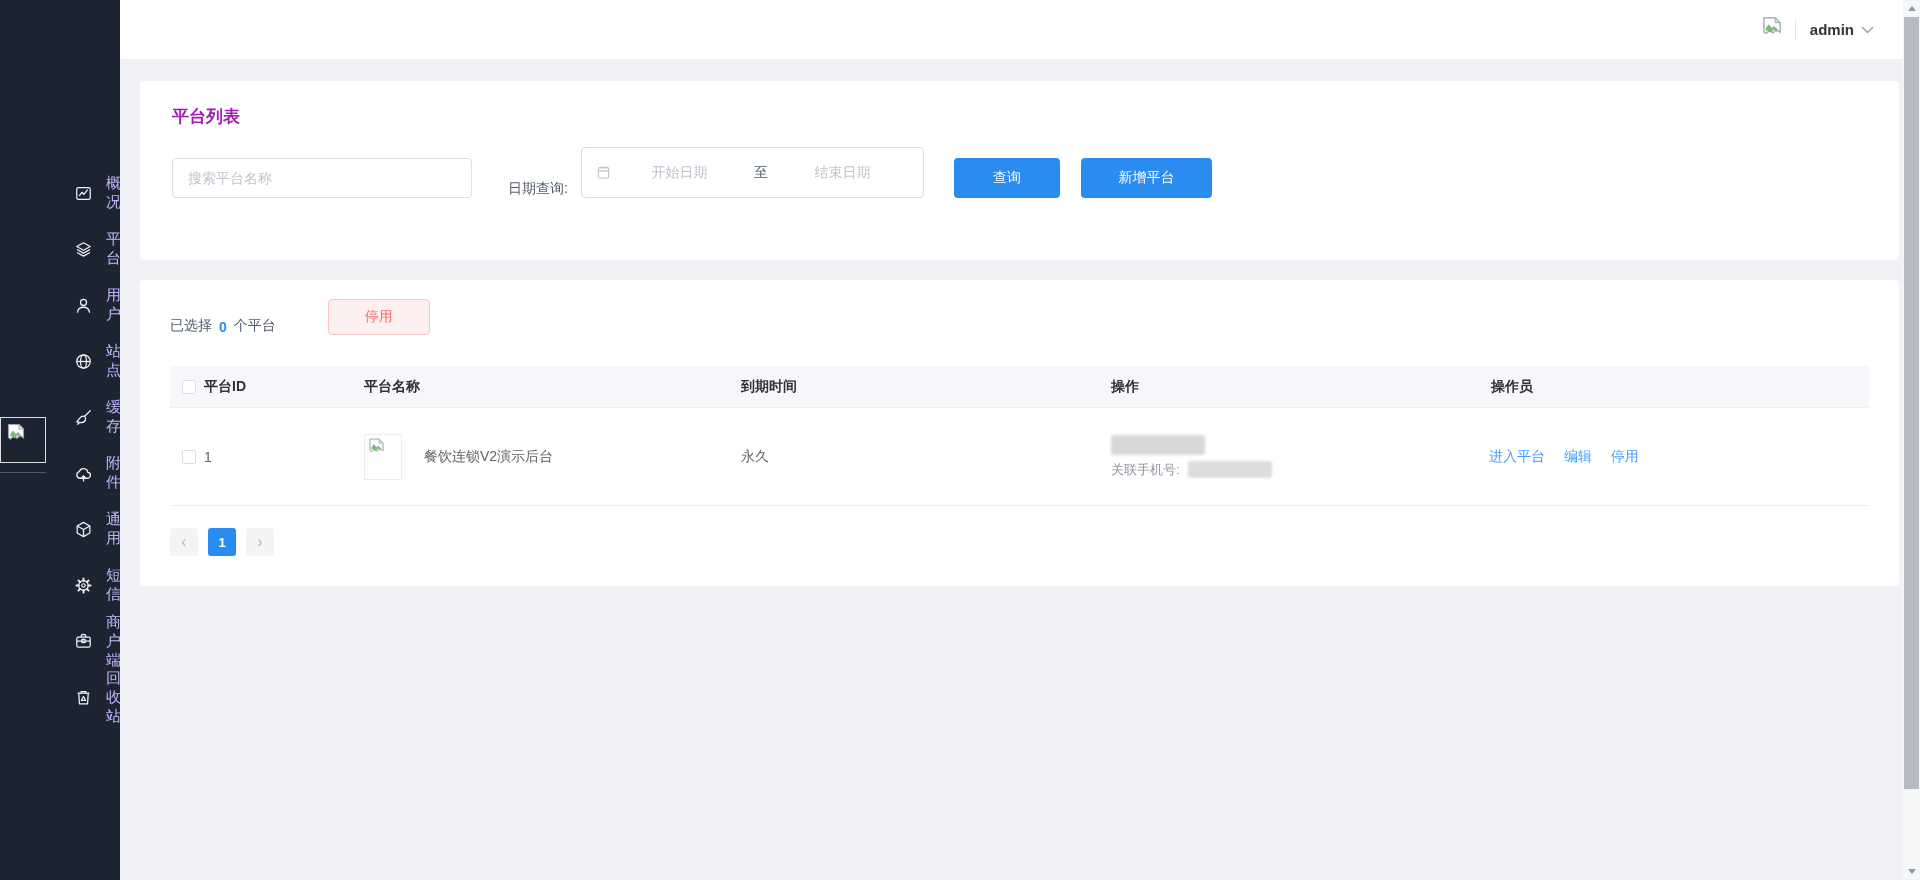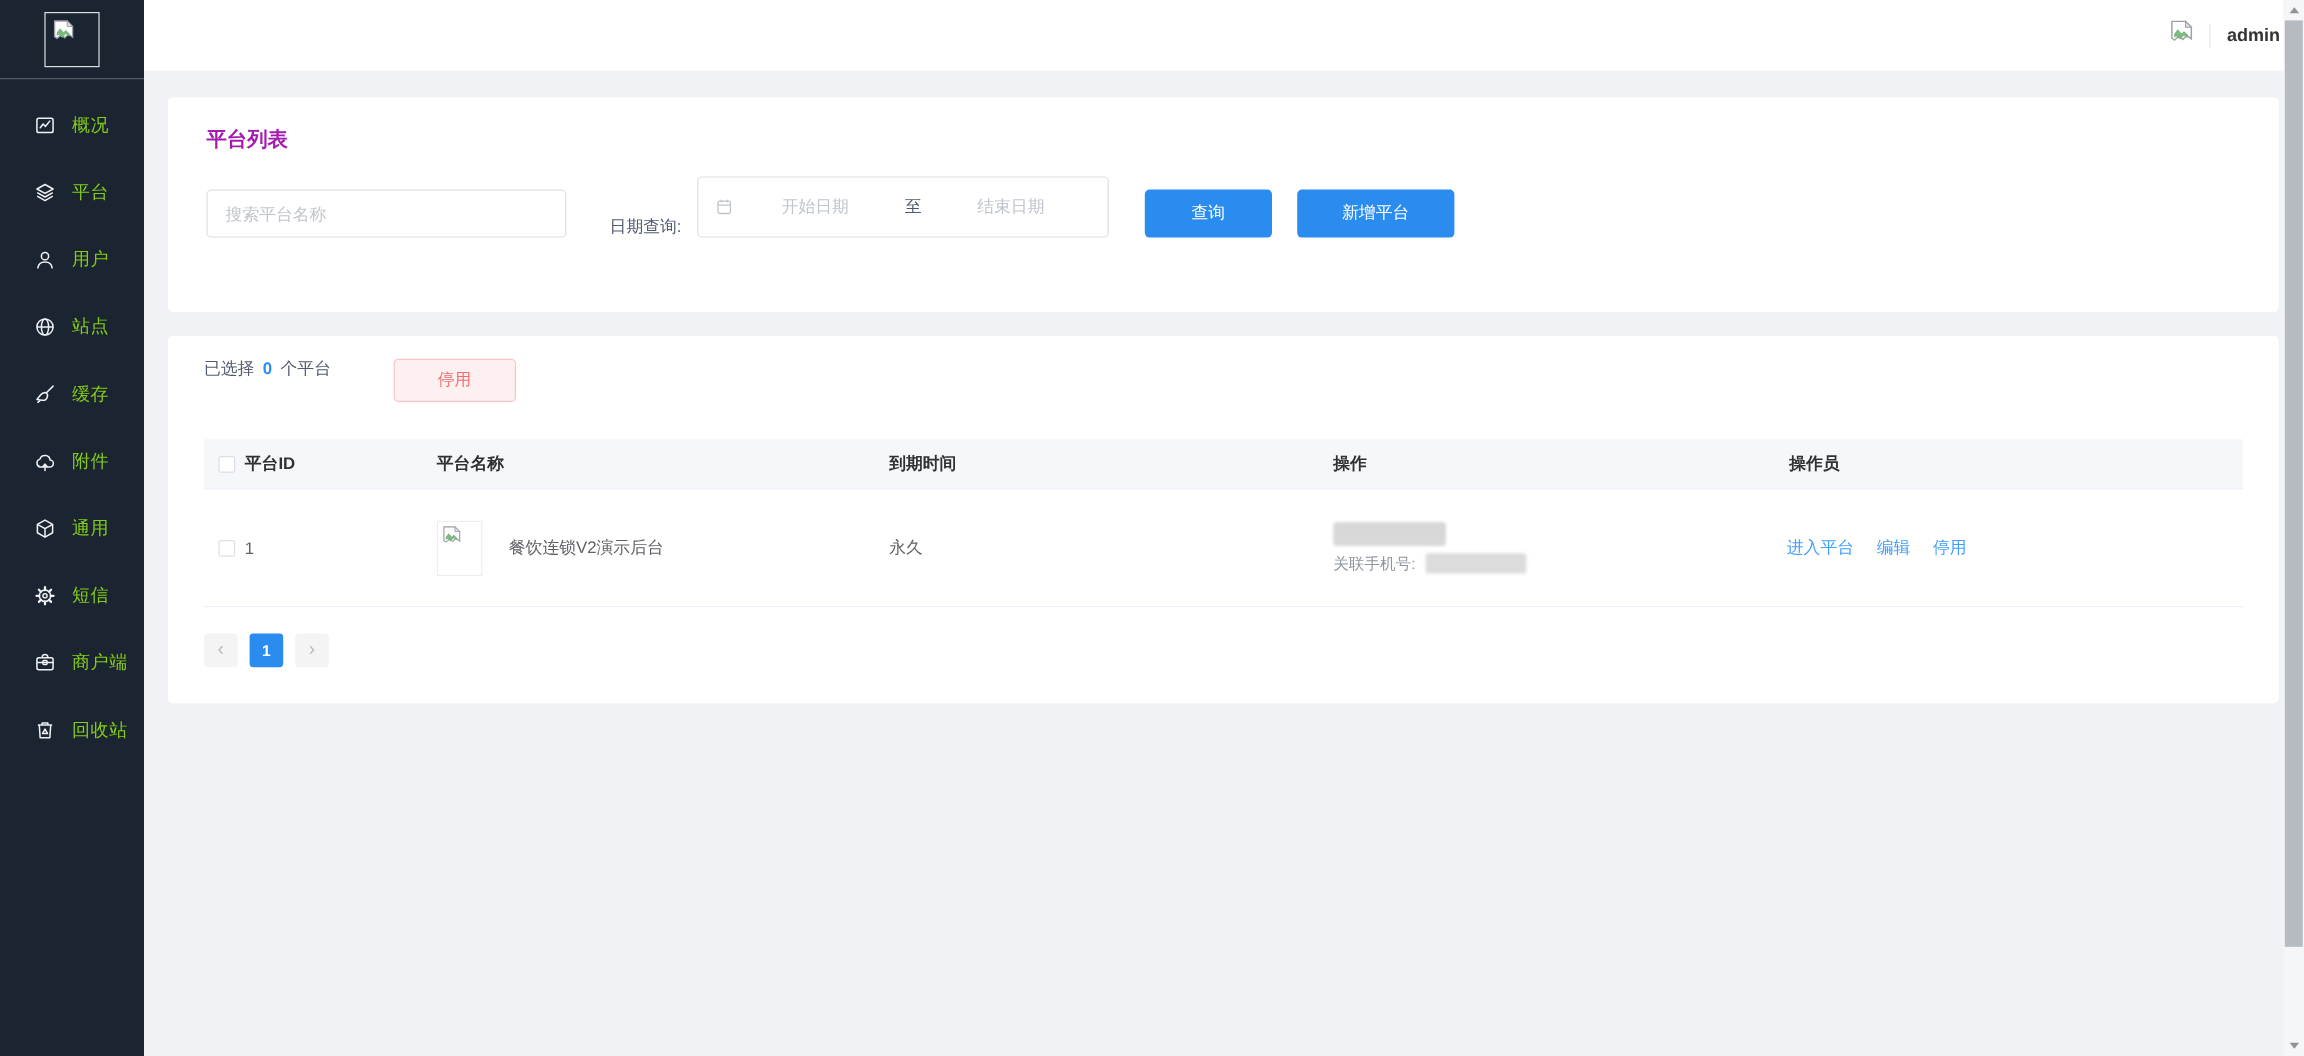--- a/index.html
+++ b/index.html
@@ -1,30 +1,30 @@
 <!DOCTYPE html>
 <html><head>
 <meta charset="utf-8">
 <style>
   * { margin:0; padding:0; box-sizing:border-box; }
   html,body { width:1920px; height:880px; }
   body { font-family:"Liberation Sans","DejaVu Sans",sans-serif; display:flex; position:relative; overflow:hidden; background:#f0f2f5; }
 
   
-  .sidebar { flex:0 0 120px; width:120px; background:#1b2532; color:#84cc16; display:flex; flex-direction:column; }
+  .sidebar { flex:0 0 120px; width:120px; background:#1b2532; color:#c4b5fd; display:flex; flex-direction:row;align-items:center; }
   .logo-wrap { height:66px; display:flex; align-items:flex-start; justify-content:center; padding-top:10px; border-bottom:1px solid rgba(255,255,255,.25); }
   .logo-box { width:46px; height:46px; border:1px solid rgba(255,255,255,.85); display:flex; align-items:flex-start; justify-content:flex-start; padding:3px; }
   .nav { padding-top:10px; }
   .nav-item { height:56px; display:flex; align-items:center; padding-left:28px; cursor:pointer; font-size:15px; letter-spacing:.5px; }
   .nav-item .nico { width:19px; height:19px; margin-right:13px; flex:0 0 19px; color:#eef1f6; }
   .nav-item svg { display:block; width:100%; height:100%; }
 
   
   .main-col { flex:1; min-width:0; display:flex; flex-direction:column; }
-  .topbar { height:60px; background:#ffffff; border-bottom:1px solid #f0f1f3; display:flex; align-items:center; justify-content:flex-end; }
+  .topbar { height:60px; background:#ffffff; border-bottom:1px solid #f0f1f3; display:flex; align-items:center; justify-content:flex-end; padding-right:46px; }
   .user-area { display:flex; align-items:center; cursor:pointer; }
   .avatar-box { width:28px; height:32px; display:flex; align-items:flex-start; }
   .user-divider { width:1px; height:20px; background:#e3e5e8; margin:0 14px 0 8px; }
   .username { font-size:15px; font-weight:bold; color:#333; }
   .chev { margin-left:7px; color:#9aa0a8; }
 
   .content { flex:1; background:#f0f2f5; padding:21px 21px 0 20px; }
   .card { background:#fff; border-radius:4px; }
   .card-filter { padding:24px 32px 62px 32px; margin-bottom:20px; }
   .page-title { font-size:17px; font-weight:bold; color:#a21caf; margin-bottom:19px; }
@@ -36,21 +36,21 @@
   .date-range { width:343px; height:51px; border:1px solid #dcdfe6; border-radius:4px; display:flex; align-items:center; padding:0 12px 0 14px; background:#fff; cursor:pointer; }
   .date-range .cal { color:#c0c4cc; width:15px; height:15px; flex:0 0 15px; }
   .dr-ph { flex:1; text-align:center; font-size:14px; color:#c0c4cc; }
   .dr-sep { font-size:14px; color:#515a6e; padding:0 6px; }
   .btn { height:40px; border:none; border-radius:4px; font-size:14px; color:#fff; background:#2b8cf0; cursor:pointer; font-family:inherit; }
   .btn-query { width:106px; margin-left:30px; }
   .btn-add { width:131px; margin-left:21px; }
 
   
   .card-table { padding:19px 30px 30px 30px; }
-  .sel-row { display:flex; align-items:flex-start; height:36px; }
+  .sel-row { display:flex; align-items:flex-end; height:36px; }
   .sel-text { font-size:14px; color:#515a6e; }
   .sel-count { color:#2b8cf0; font-weight:bold; margin:0 7px; font-size:14px; }
   .btn-danger-plain { width:102px; height:36px; margin-left:52px; background:#fef0f0; border:1px solid #fbc4c4; color:#f56c6c; border-radius:4px; font-size:14px; cursor:pointer; font-family:inherit; }
 
   .table { margin-top:31px; width:100%; }
   .trow { display:flex; align-items:center; }
   .thead { background:#f5f7fa; height:42px; border-bottom:1px solid #ebeef5; }
   .thead .tcell { color:#303133; font-weight:bold; font-size:14px; }
   .tbody-row { height:98px; border-bottom:1px solid #ebeef5; background:#fff; }
   .tcell { font-size:14px; color:#606266; }

